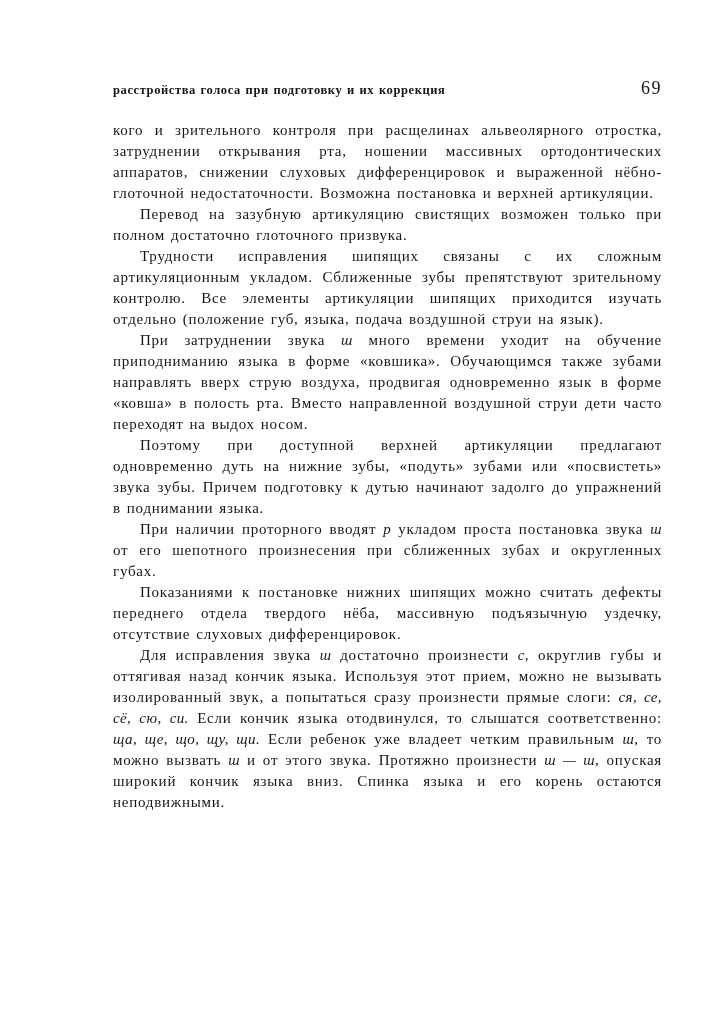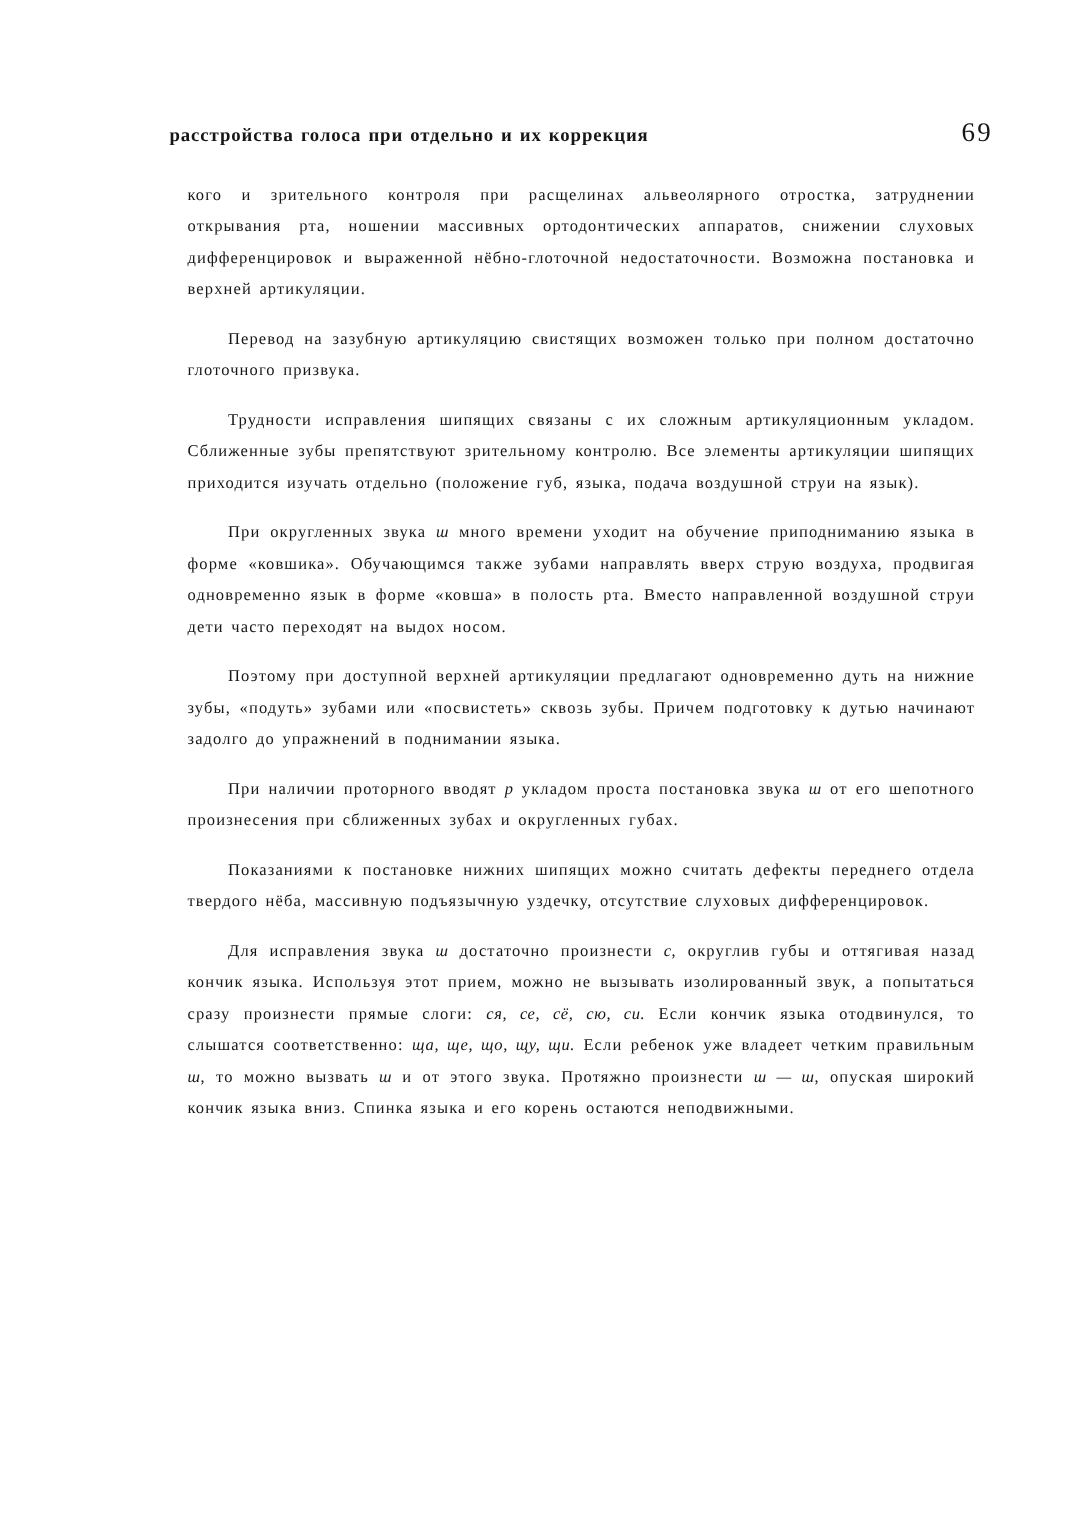--- a/index.html
+++ b/index.html
@@ -28,47 +28,47 @@
     font-weight: bold;
     font-size: 12.5px;
     letter-spacing: 0.6px;
     word-spacing: 1px;
   }
   .page-number {
     font-size: 18px;
     letter-spacing: 1.5px;
   }
   .body-text p {
-    margin: 12px;
-    font-size: 11px;
+    margin: 0;
+    font-size: 15px;
     line-height: 21px;
     text-align: justify;
     letter-spacing: 0.75px;
     word-spacing: 1.5px;
     hyphens: auto;
   }
   .body-text p.indent {
     text-indent: 27px;
   }
   .body-text em {
     font-style: italic;
     letter-spacing: 0.4px;
   }
 </style>
 </head>
 <body>
 
 <div class="page">
   <div class="header">
-    <span class="header-title">расстройства голоса при отдельно и их коррекция</span>
+    <span class="header-title">расстройства голоса при подготовку и их коррекция</span>
     <span class="page-number">69</span>
   </div>
   <div class="body-text">
       <p class=""><span>кого и зрительного контроля при расщелинах альвеолярного отростка, затруднении открывания рта, ношении массивных ортодонтических аппаратов, снижении слуховых дифференцировок и выраженной нёбно-глоточной недостаточности. Возможна постановка и верхней артикуляции.</span></p>
       <p class="indent"><span>Перевод на зазубную артикуляцию свистящих возможен только при полном достаточно глоточного призвука.</span></p>
       <p class="indent"><span>Трудности исправления шипящих связаны с их сложным артикуляционным укладом. Сближенные зубы препятствуют зрительному контролю. Все элементы артикуляции шипящих приходится изучать отдельно (положение губ, языка, подача воздушной струи на язык).</span></p>
-      <p class="indent"><span>При округленных звука </span><em>ш</em><span> много времени уходит на обучение приподниманию языка в форме «ковшика». Обучающимся также зубами направлять вверх струю воздуха, продвигая одновременно язык в форме «ковша» в полость рта. Вместо направленной воздушной струи дети часто переходят на выдох носом.</span></p>
-      <p class="indent"><span>Поэтому при доступной верхней артикуляции предлагают одновременно дуть на нижние зубы, «подуть» зубами или «посвистеть» сквозь зубы. Причем подготовку к дутью начинают задолго до упражнений в поднимании языка.</span></p>
+      <p class="indent"><span>При затруднении звука </span><em>ш</em><span> много времени уходит на обучение приподниманию языка в форме «ковшика». Обучающимся также зубами направлять вверх струю воздуха, продвигая одновременно язык в форме «ковша» в полость рта. Вместо направленной воздушной струи дети часто переходят на выдох носом.</span></p>
+      <p class="indent"><span>Поэтому при доступной верхней артикуляции предлагают одновременно дуть на нижние зубы, «подуть» зубами или «посвистеть» звука зубы. Причем подготовку к дутью начинают задолго до упражнений в поднимании языка.</span></p>
       <p class="indent"><span>При наличии проторного вводят </span><em>р</em><span> укладом проста постановка звука </span><em>ш</em><span> от его шепотного произнесения при сближенных зубах и округленных губах.</span></p>
       <p class="indent"><span>Показаниями к постановке нижних шипящих можно считать дефекты переднего отдела твердого нёба, массивную подъязычную уздечку, отсутствие слуховых дифференцировок.</span></p>
       <p class="indent"><span>Для исправления звука </span><em>ш</em><span> достаточно произнести </span><em>с</em><span>, округлив губы и оттягивая назад кончик языка. Используя этот прием, можно не вызывать изолированный звук, а попытаться сразу произнести прямые слоги: </span><em>ся, се, сё, сю, си.</em><span> Если кончик языка отодвинулся, то слышатся соответственно: </span><em>ща, ще, що, щу, щи.</em><span> Если ребенок уже владеет четким правильным </span><em>ш</em><span>, то можно вызвать </span><em>ш</em><span> и от этого звука. Протяжно произнести </span><em>ш — ш</em><span>, опуская широкий кончик языка вниз. Спинка языка и его корень остаются неподвижными.</span></p>
     </div>
 </div>
 
 </body></html>

